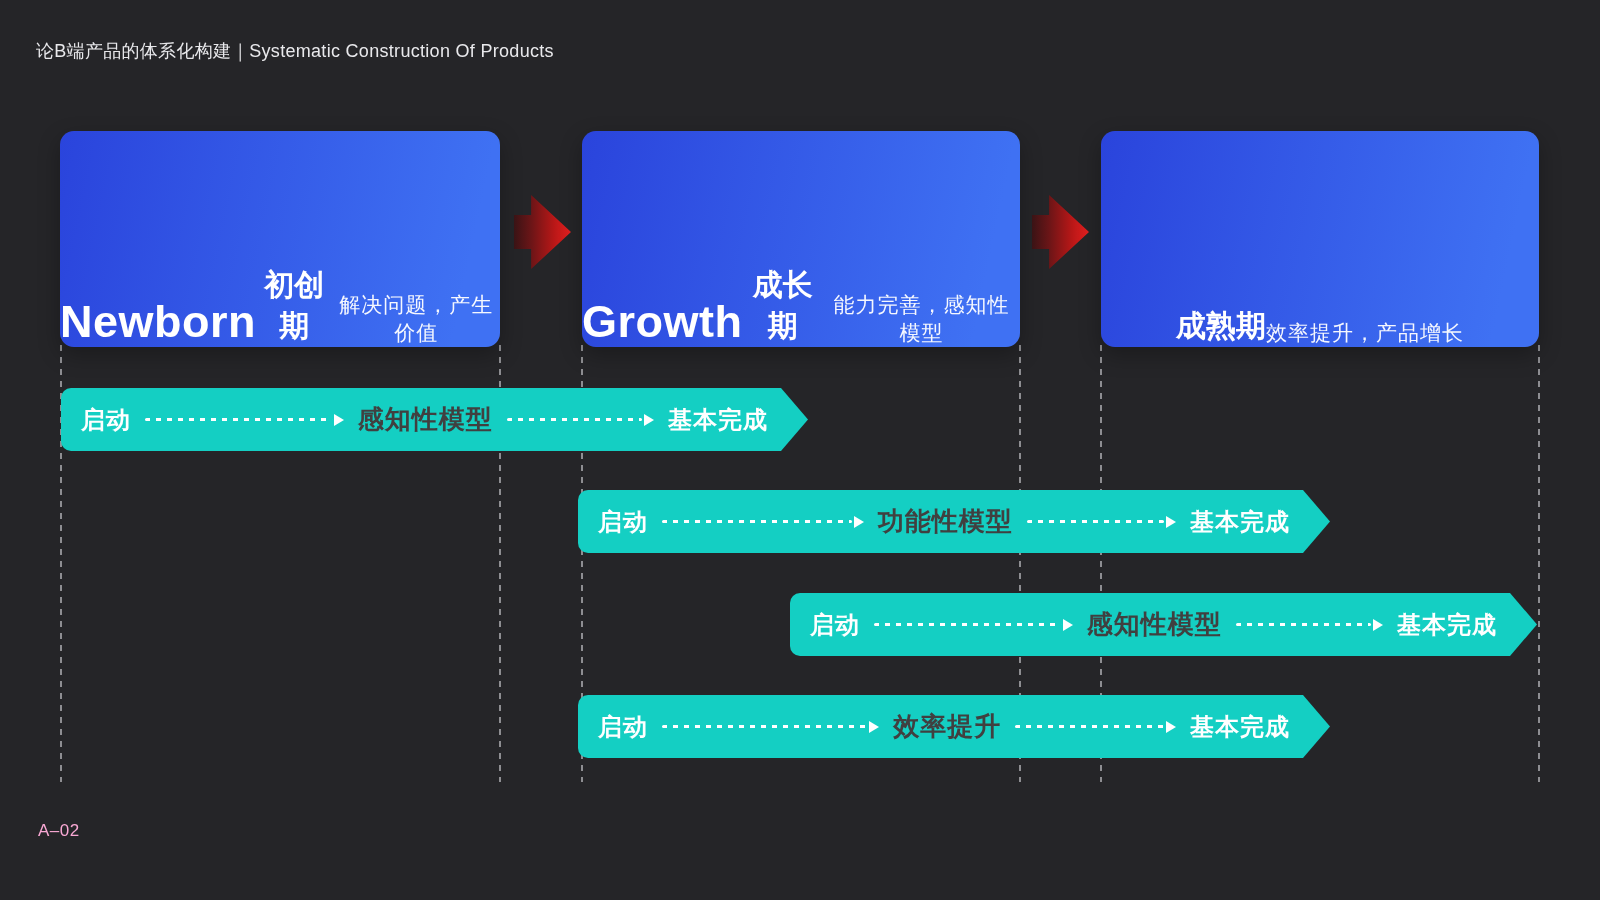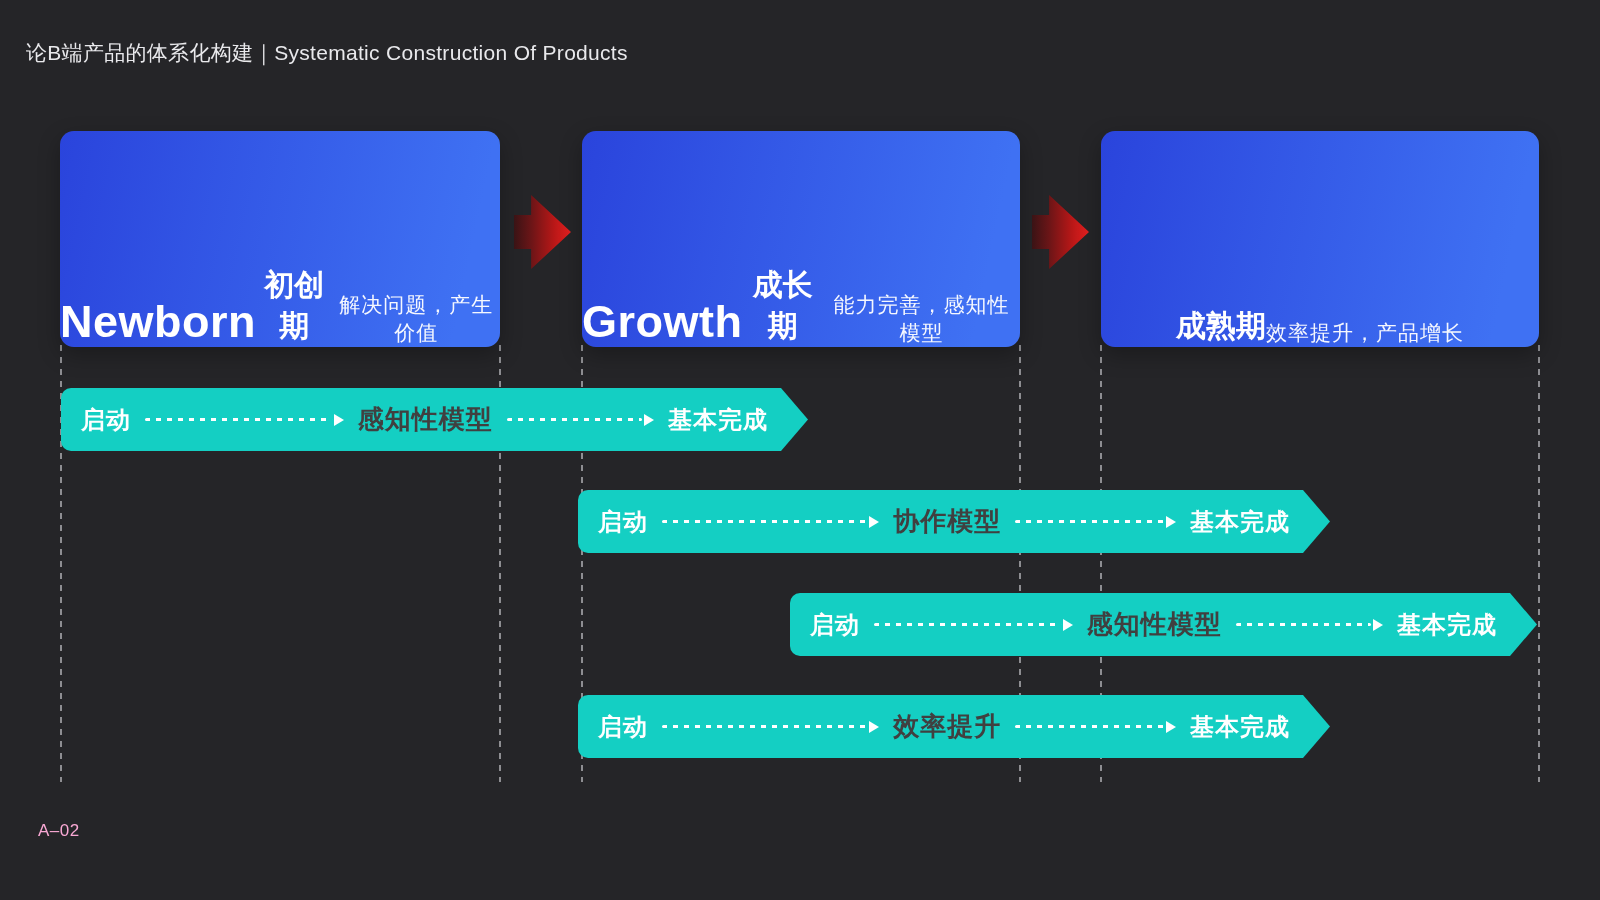--- a/index.html
+++ b/index.html
@@ -15,22 +15,22 @@
   html,body{width:1600px;height:900px;overflow:hidden;}
   body{
     background:var(--bg);
     font-family:"Liberation Sans","DejaVu Sans",sans-serif;
     color:#fff;
   }
   #slide{position:relative;width:1600px;height:900px;background:var(--bg);}
 
   
   .slide-header{
-    position:absolute;left:26px;top:39px;
-    font-size:21px;font-weight:400;color:#e9e9ec;letter-spacing:.3px;
+    position:absolute;left:36px;top:39px;
+    font-size:18px;font-weight:400;color:#e9e9ec;letter-spacing:.3px;
   }
   .slide-footer{
     position:absolute;left:38px;top:821px;
     font-size:17px;font-weight:400;color:#f9a8d4;letter-spacing:.5px;
   }
 
   
   .card{
     position:absolute;top:131px;height:216px;border-radius:14px;
     background:linear-gradient(102deg,var(--card-grad-a) 0%,var(--card-grad-b) 90%);
@@ -145,21 +145,21 @@
       </span>
     <span class="end-label">基本完成</span>
   </div>
 
   <div class="tbar tbar-2">
     <span class="start-label">启动</span>
     <span class="dash long">
         <span class="dash-line"></span>
         <span class="arrow-head"></span>
       </span>
-    <span class="model-label">协作模型</span>
+    <span class="model-label">功能性模型</span>
     <span class="dash">
         <span class="dash-line"></span>
         <span class="arrow-head"></span>
       </span>
     <span class="end-label">基本完成</span>
   </div>
 
   <div class="tbar tbar-3">
     <span class="start-label">启动</span>
     <span class="dash long">

